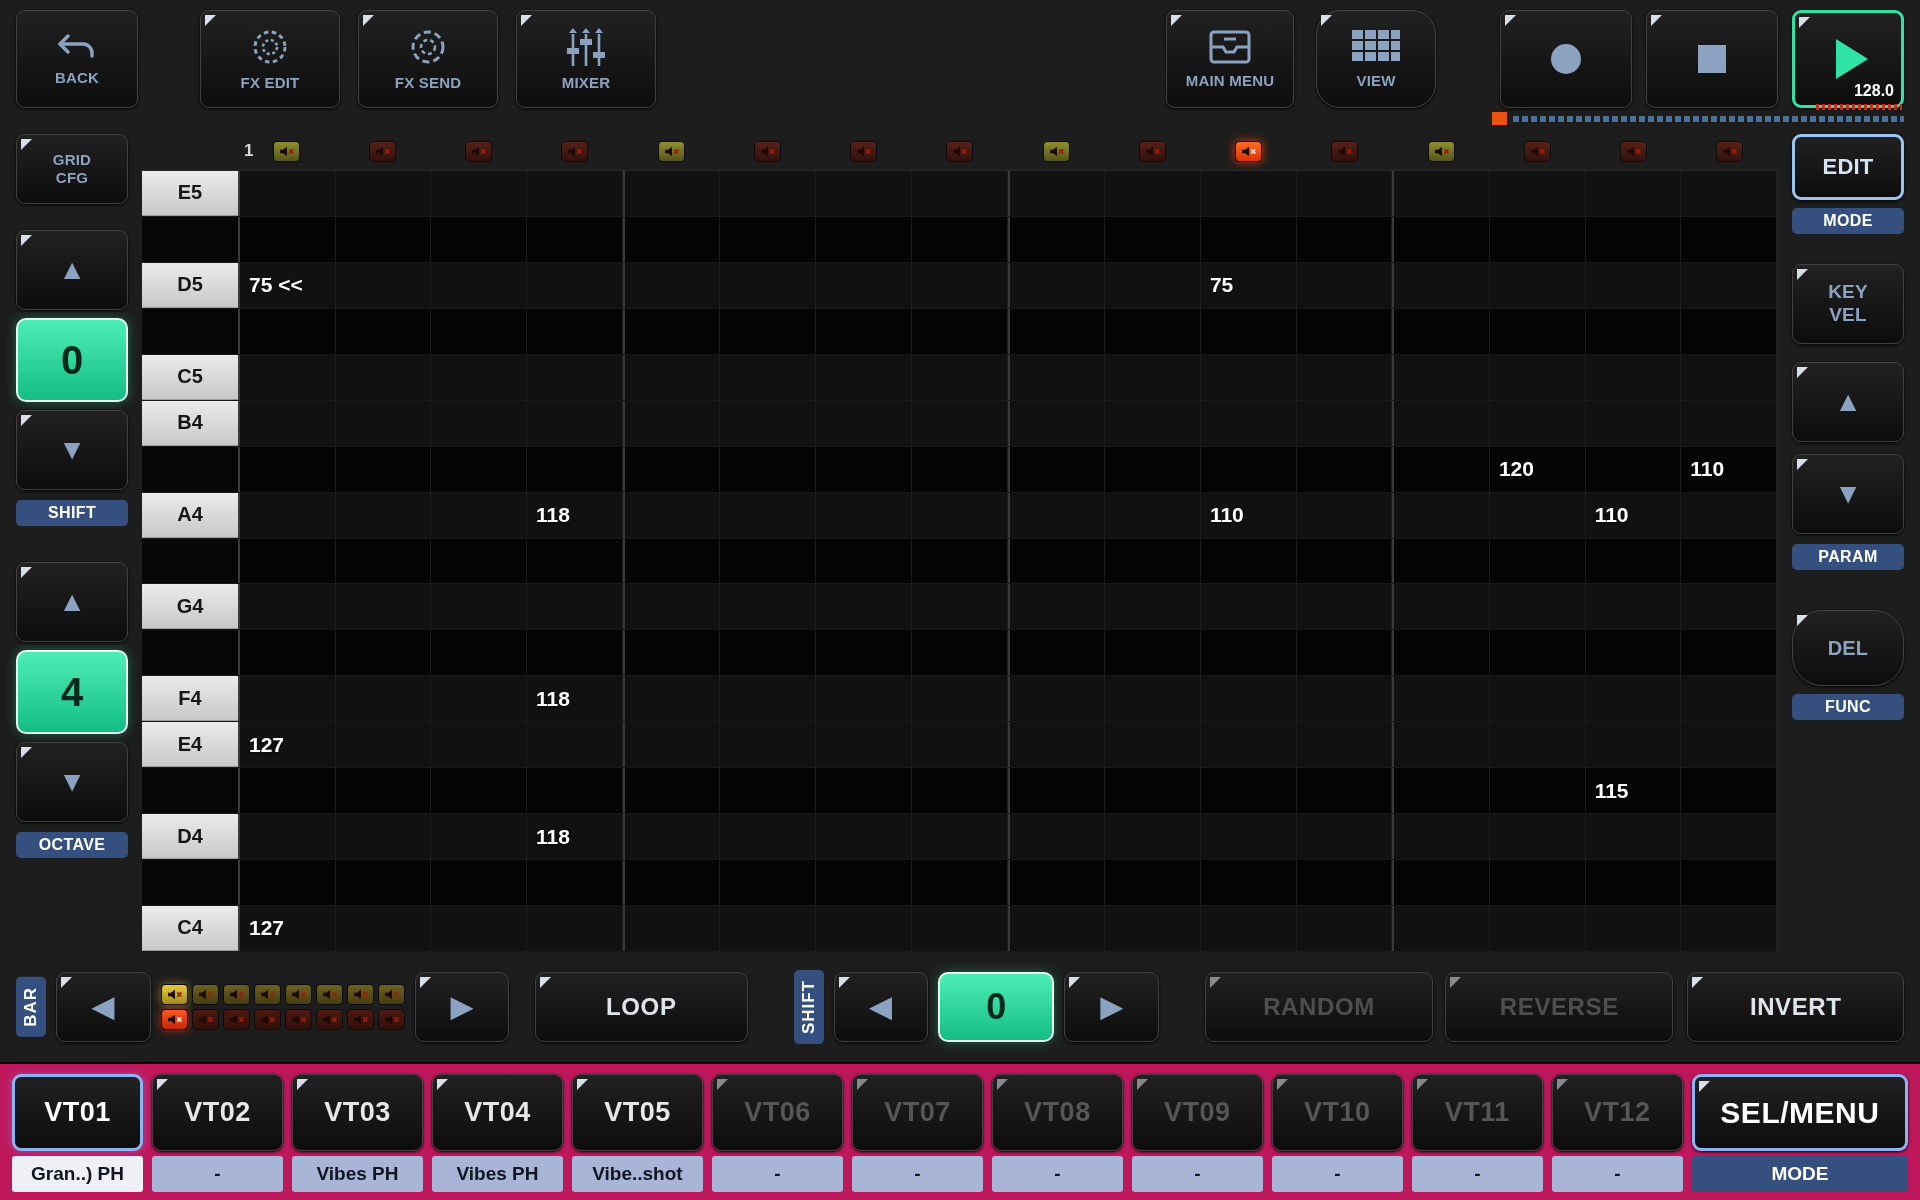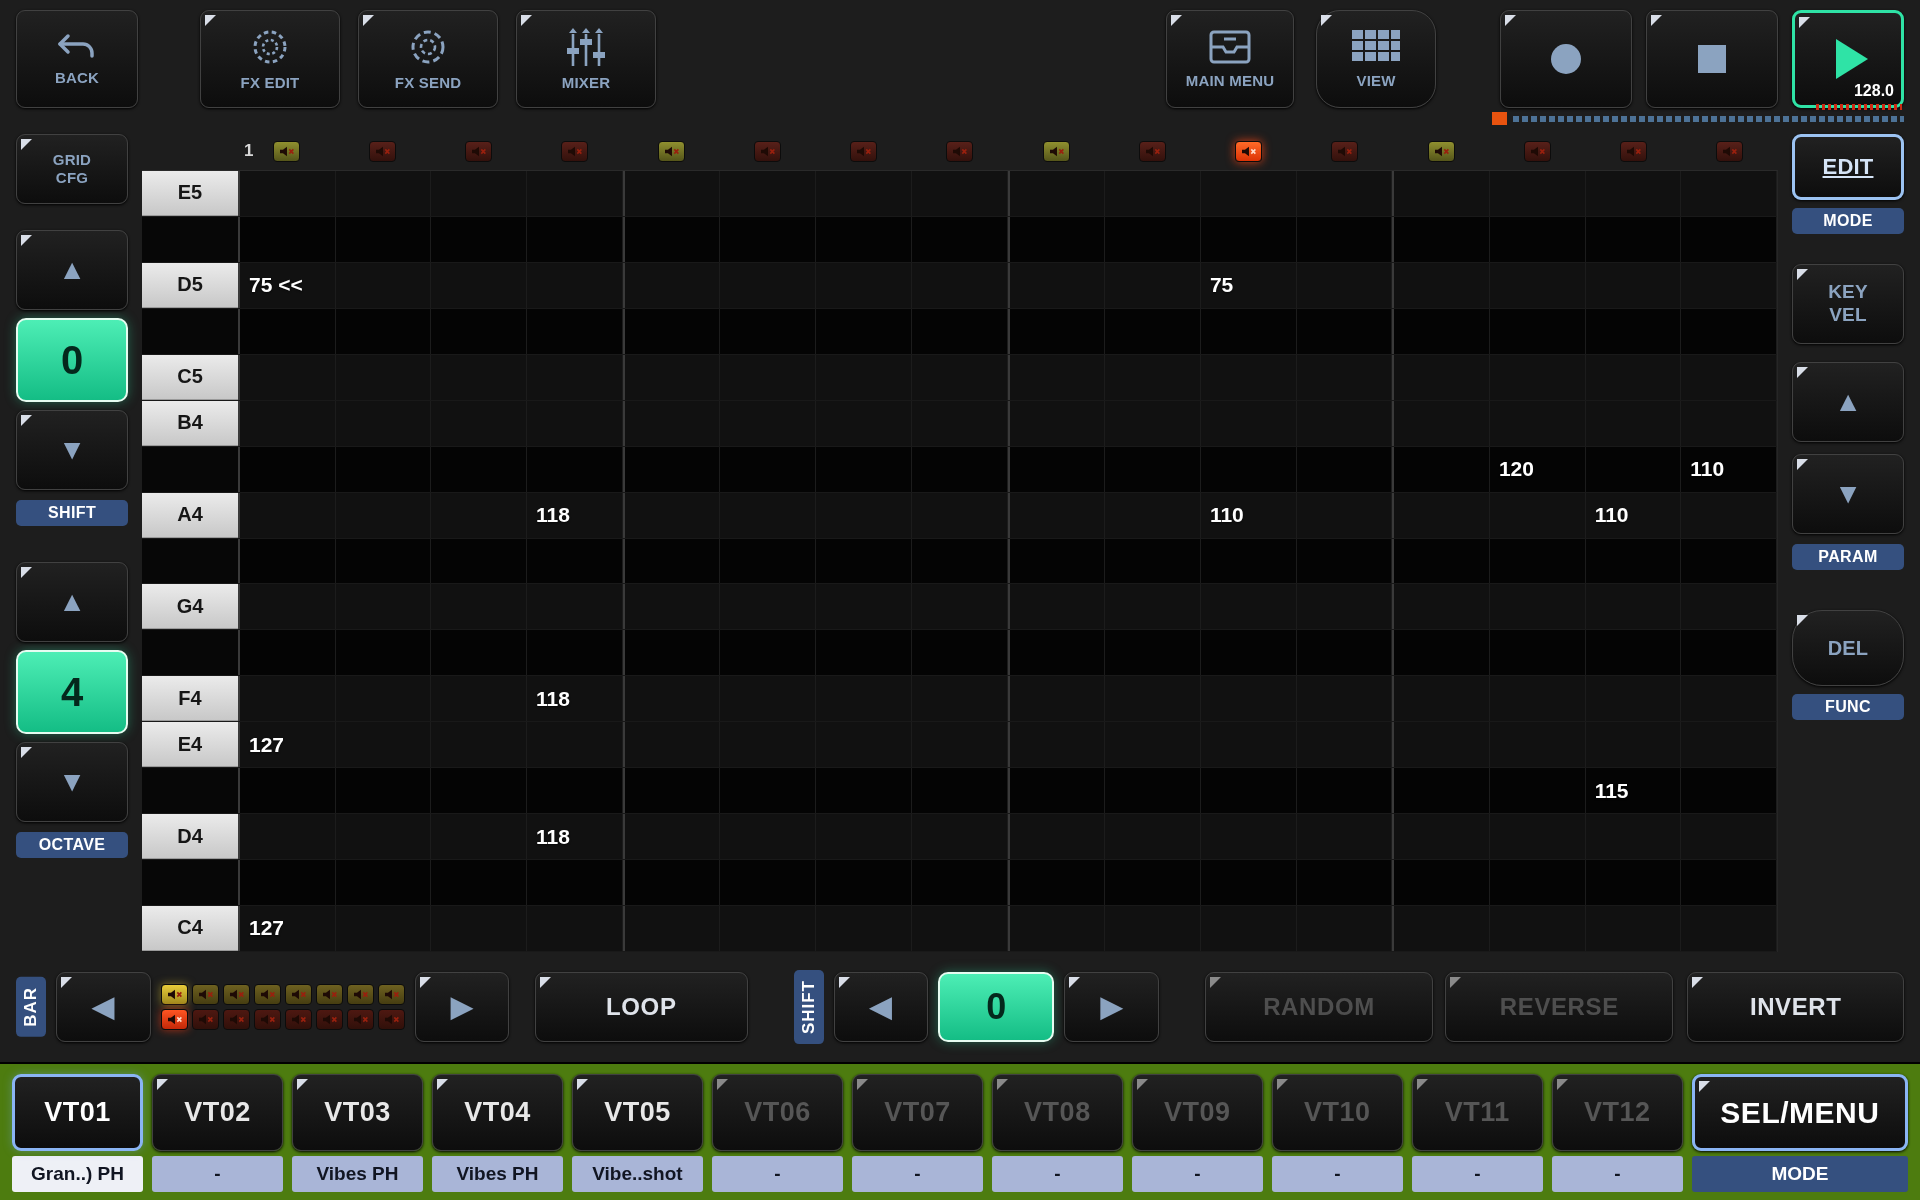--- a/index.html
+++ b/index.html
@@ -47,21 +47,21 @@
        background:repeating-linear-gradient(90deg,#cc2a14 0,#cc2a14 3px,transparent 3px,transparent 6px);}
 
   
   .main{height:824px;flex:none;display:flex;padding:6px 16px 0;}
   .left-panel,.right-panel{width:112px;flex:none;display:flex;flex-direction:column;}
   .center{flex:1;margin:0 14px;display:flex;flex-direction:column;}
   #grid-cfg{height:70px;font-size:18px;}
   .lp-arrow,.rp-arrow{height:80px;}
   .lp-val{height:84px;font-size:40px;}
   #edit-btn{height:66px;border:3px solid #9cc3f2;color:#d5e4f7;}
-  #edit-btn .lbl{font-size:22px;text-decoration:underline;}
+  #edit-btn .lbl{font-size:22px;}
   #keyvel-btn{height:80px;}
   #keyvel-btn .lbl{font-size:19px;text-align:center;}
   #del-btn{height:76px;border-radius:30px;}
   #del-btn .lbl{font-size:20px;}
 
   
   .step-row{height:34px;flex:none;display:flex;align-items:center;margin-bottom:2px;}
   .key-spacer{width:96px;flex:none;}
   .step-cell{flex:1;display:flex;align-items:center;justify-content:center;position:relative;}
   .bar-num{position:absolute;left:6px;font-size:17px;font-weight:bold;color:#d8d8d8;}
@@ -100,21 +100,21 @@
   .bar-grid-row{display:flex;gap:4px;}
   #loop-btn{width:216px;margin-left:26px;}
   #shift-vtag{margin-left:46px;}
   .shift-val{width:118px;height:70px;font-size:36px;margin-left:10px;}
   #random-btn{width:232px;margin-left:46px;color:#4e4e4e;}
   #reverse-btn{width:232px;margin-left:12px;color:#4e4e4e;}
   #invert-btn{width:220px;margin-left:14px;}
   #random-btn .lbl-big,#reverse-btn .lbl-big{color:#4e4e4e;}
 
   
-  .tracks{height:138px;flex:none;background:#4d7c0f;border-top:2px solid #000;display:flex;gap:9px;padding:10px 12px 8px;}
+  .tracks{height:138px;flex:none;background:#be185d;border-top:2px solid #000;display:flex;gap:9px;padding:10px 12px 8px;}
   .track-col{flex:1;display:flex;flex-direction:column;gap:5px;min-width:0;}
   .track-col.selmenu{flex:1.65;}
   .track-btn{flex:1;font-size:27px;letter-spacing:.5px;color:#e8e8e8;}
   .track-btn.selected{border:3px solid #8ab4f4;color:#fff;box-shadow:0 0 10px rgba(120,170,255,.35);}
   .track-btn.dim{color:#565656;}
   #selmenu-btn{flex:1;border:3px solid #8ab4f4;color:#fff;}
   .track-strip{height:36px;background:#a9b5d7;color:#111522;font-weight:bold;font-size:19px;display:flex;align-items:center;justify-content:center;border-radius:3px;overflow:hidden;white-space:nowrap;}
   .track-strip.white{background:#eef0f6;}
   .track-strip.navy{background:#35507f;color:#fff;}
   .ico-svg{display:block;}

